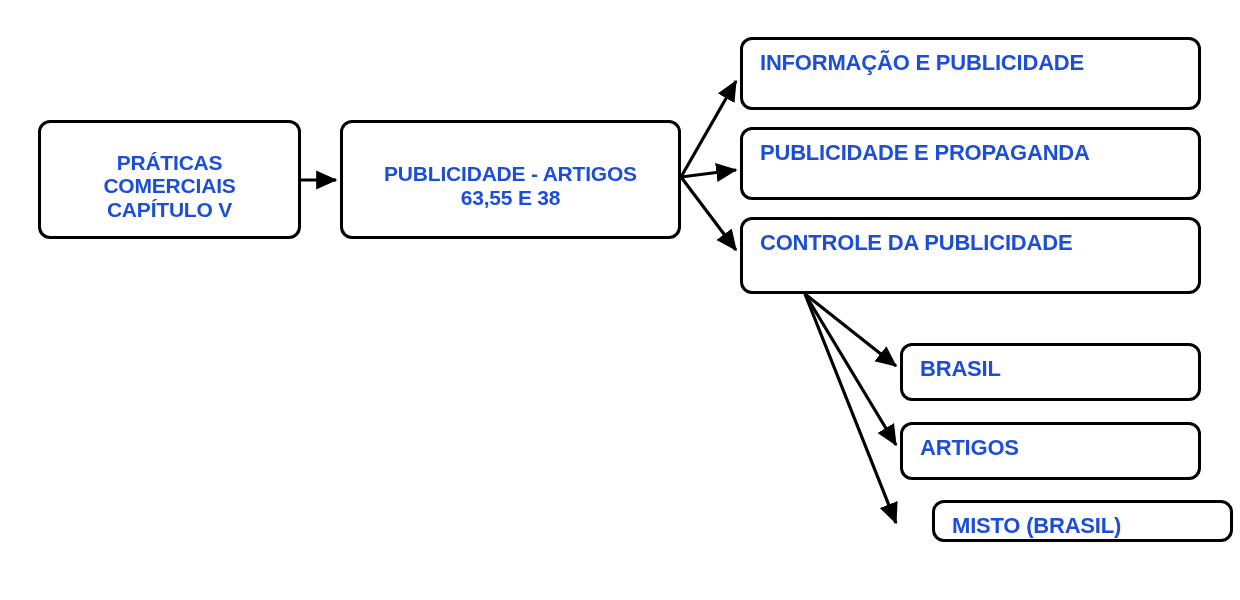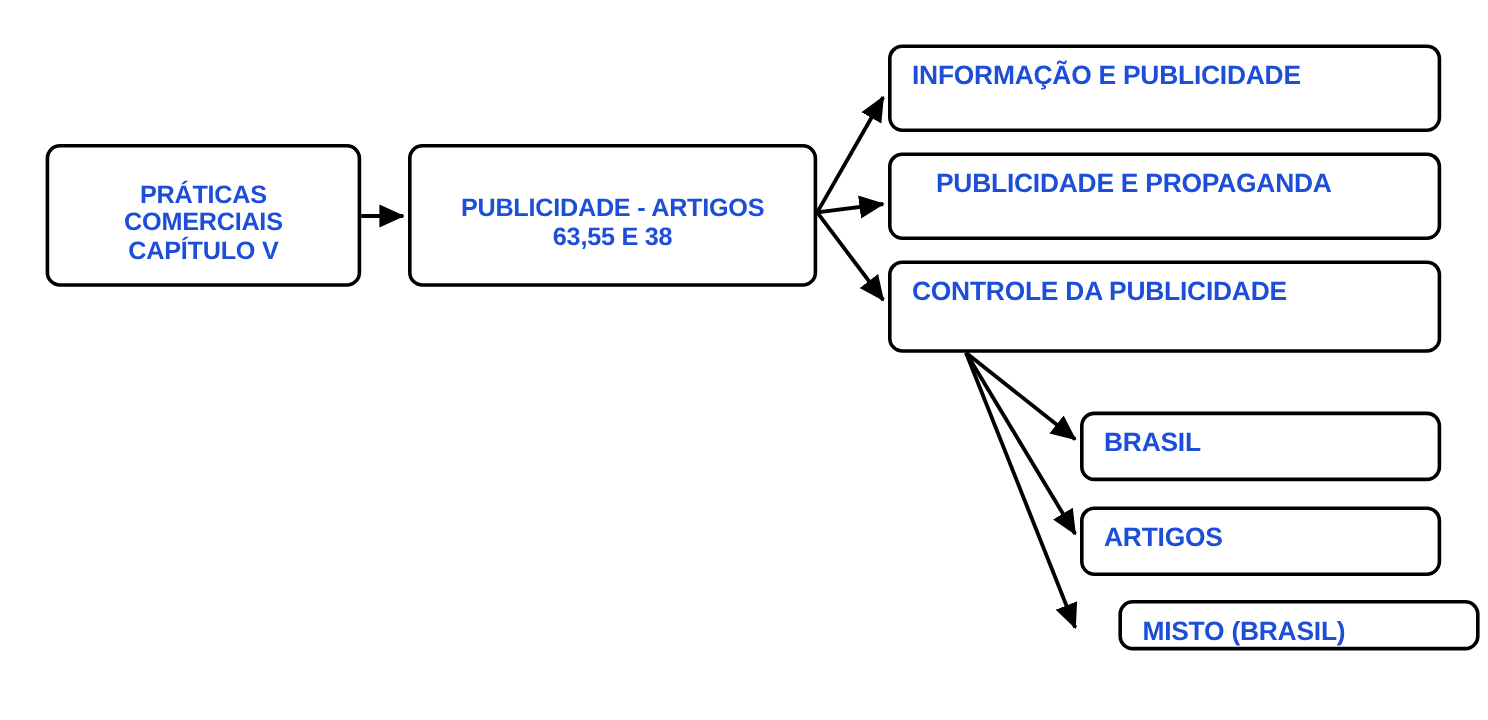--- a/index.html
+++ b/index.html
@@ -62,21 +62,21 @@
   }
   .node.left .label {
     text-align: left;
     font-size: 22px;
     padding: 11px 0 0 17px;
   }
   
   #node-praticas      { left: 38px;  top: 120px; width: 263px; height: 119px; }
   #node-publicidade   { left: 340px; top: 120px; width: 341px; height: 119px; }
   #node-informacao    { left: 740px; top: 37px;  width: 461px; height: 73px;  }
-  #node-propaganda    { left: 740px; top: 127px; width: 461px; height: 73px; padding-left: 20px;  }
+  #node-propaganda    { left: 740px; top: 127px; width: 461px; height: 73px;  }
   #node-controle      { left: 740px; top: 217px; width: 461px; height: 77px;  }
   #node-estatal       { left: 900px; top: 343px; width: 301px; height: 58px;  }
   #node-privado       { left: 900px; top: 422px; width: 301px; height: 58px;  }
   #node-misto         { left: 932px; top: 500px; width: 301px; height: 42px;  }
 </style>
 </head>
 <body>
 
 <div id="canvas">
 

